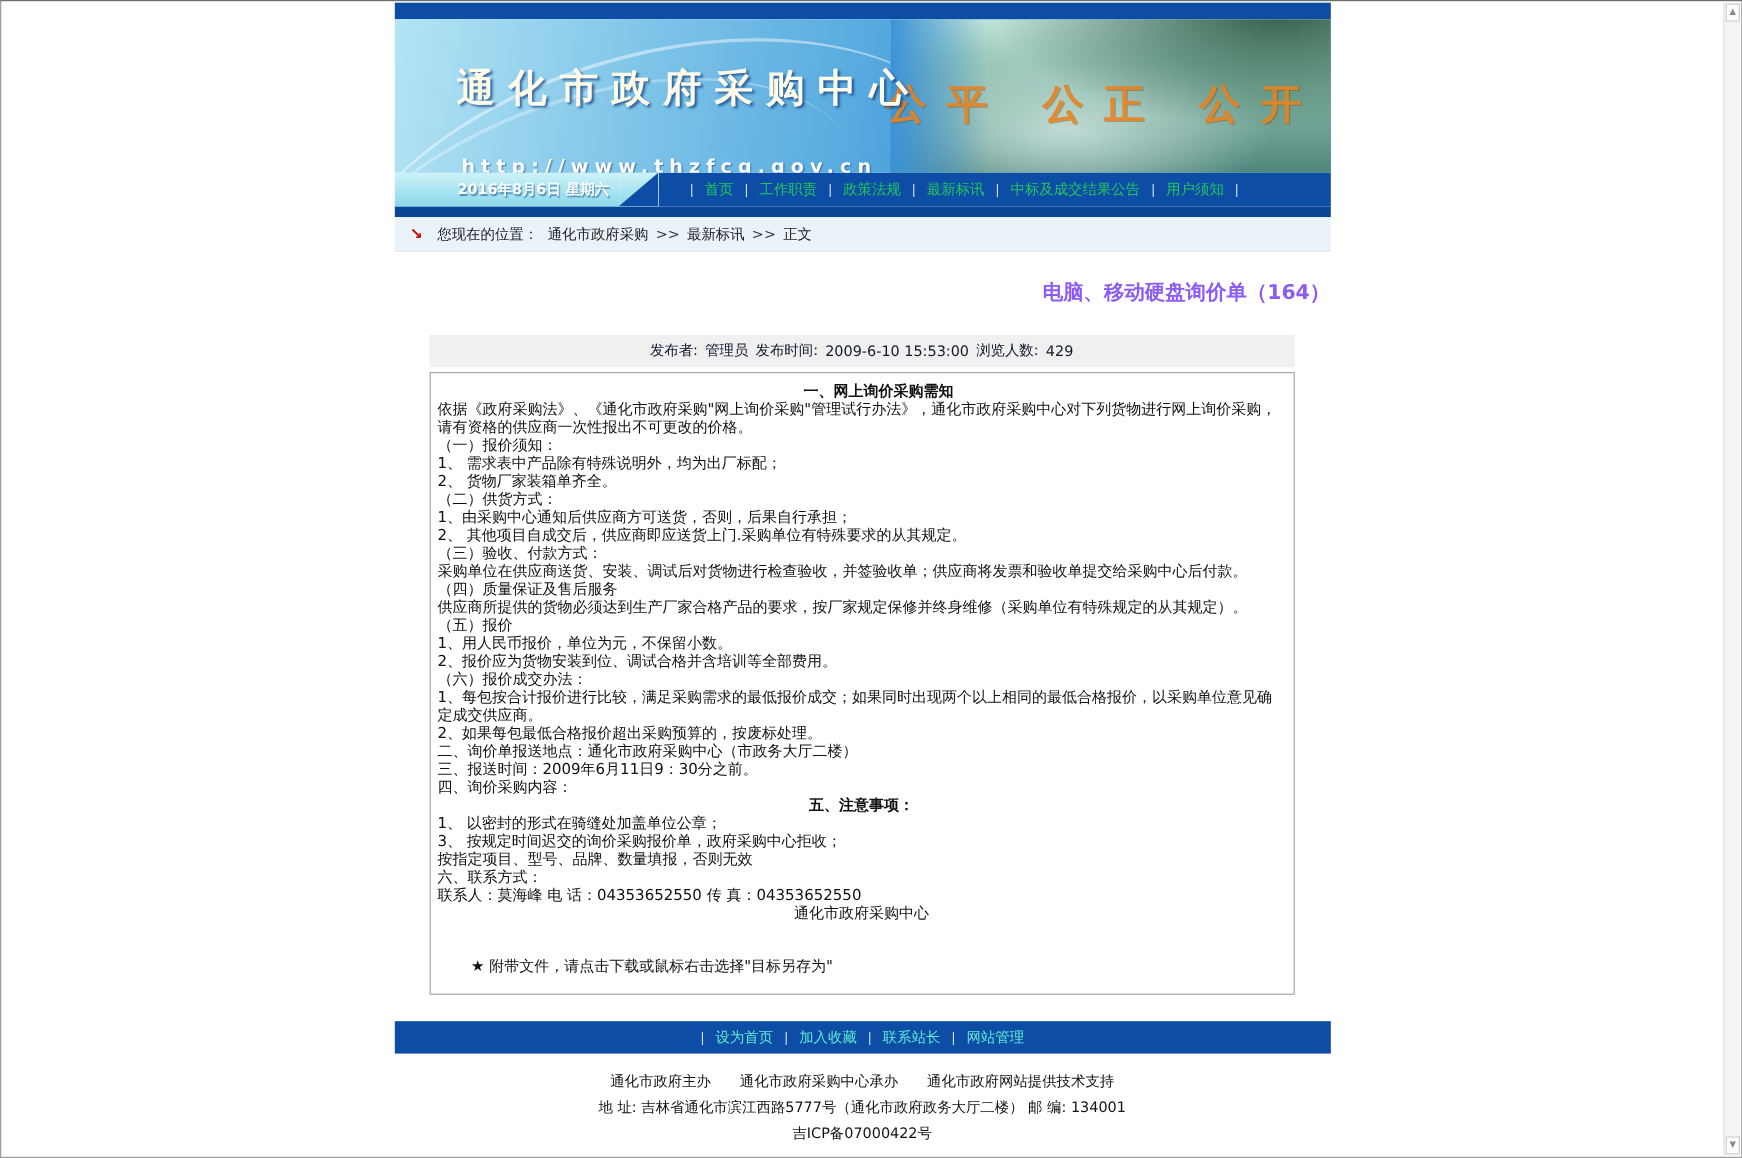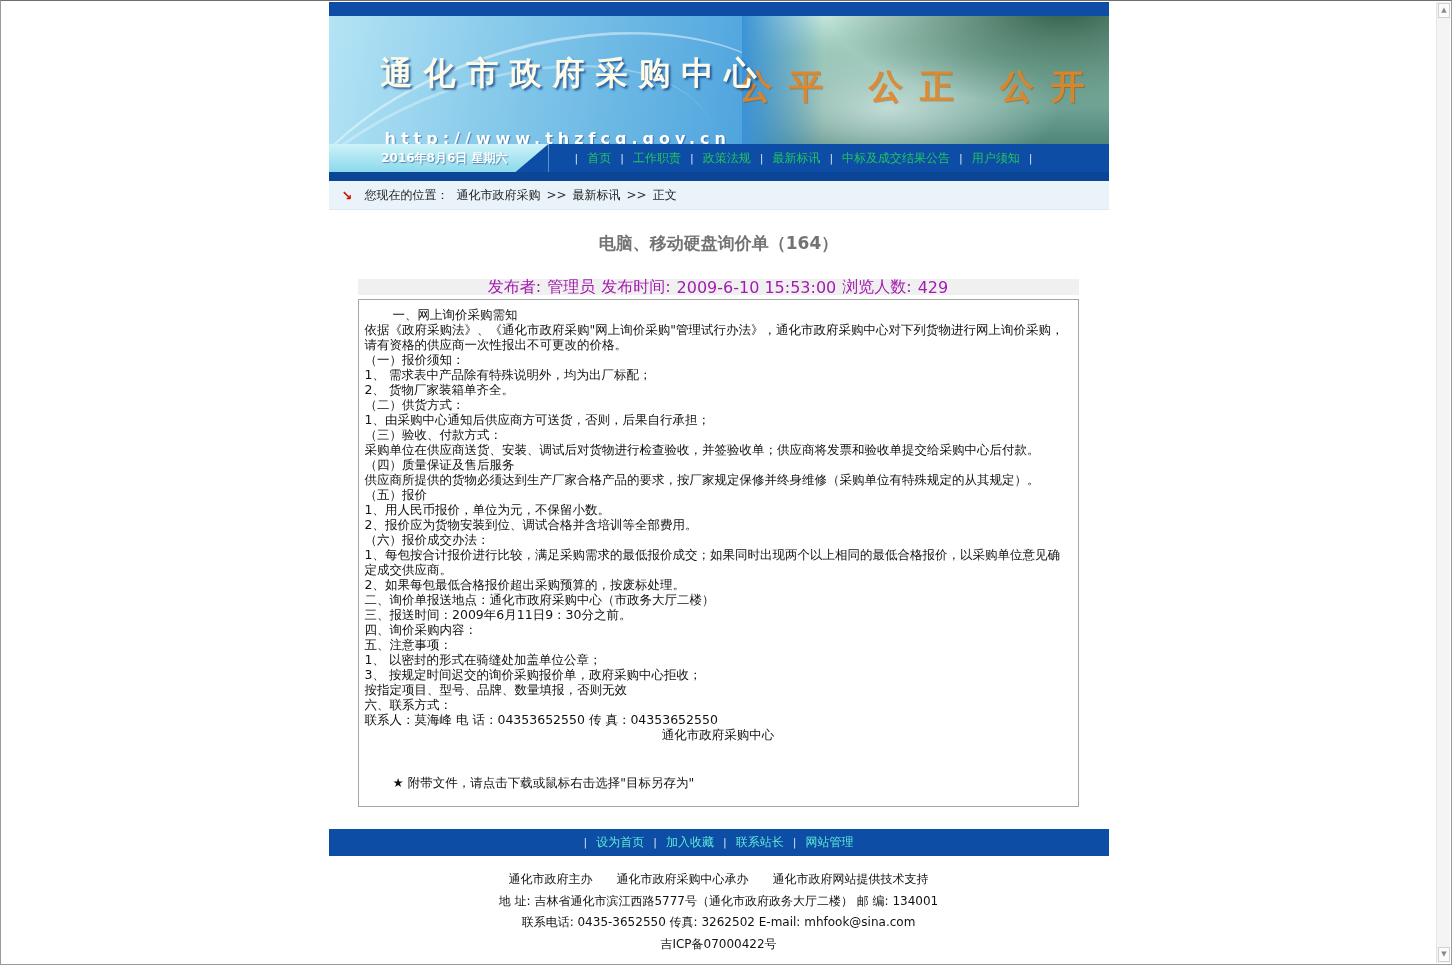--- a/index.html
+++ b/index.html
@@ -51,28 +51,28 @@
   .main-nav .nav-link { color:#22c55e; font-size:12px; text-decoration:none; cursor:pointer; }
   .strip { height:9px; background:#0a4596; }
   
   .breadcrumb { height:29px; background:#e9f3f9; border-bottom:1px solid #dcebf4;
     display:flex; align-items:center; font-size:12px; color:#222; }
   .bc-arrow { color:#cc1100; font-weight:bold; font-size:13px; margin:0 12px 0 13px; }
   .bc-prefix { margin-right:8px; }
   .breadcrumb a.bc-link { color:#222; text-decoration:none; cursor:pointer; }
   .bsep { margin:0 6px; color:#333; }
   
-  .article-title { margin-top:22px; text-align:center; color:#737373; font-size:17px; font-weight:bold; }
+  .article-title { margin-top:22px; text-align:right; color:#8b5cf6; font-size:17px; font-weight:bold; }
   .article-wrap { margin:24px 30px 0 29px; }
-  .meta-bar { height:16px; background:#f0f0f0; display:flex; align-items:center; justify-content:center;
-    gap:6px; font-size:16px; color:#a21caf; margin-bottom:4px; }
+  .meta-bar { height:27px; background:#f0f0f0; display:flex; align-items:center; justify-content:center;
+    gap:6px; font-size:12px; color:#0f172a; margin-bottom:4px; }
   .content-box { position:relative; border:1px solid #a6a6a6; background:#fff;
     min-height:508px; padding:7px 6px 60px 6px; }
   .bline { font-size:12.5px; line-height:15px; color:#111; }
-  .bline.bold { font-weight:normal; }
+  .bline.bold { font-weight:bold;text-align:center; }
   .bline.indent { padding-left:28px; }
   .bline.center { text-align:center; }
   .attachment-note { position:absolute; left:34px; bottom:14px; font-size:12.5px; color:#111; }
   
   .footer-bar { margin-top:22px; height:27px; background:#0d4da6; display:flex; align-items:center;
     justify-content:center; gap:9px; }
   .footer-bar .fsep { color:#cfe0f5; font-size:11px; }
   .footer-bar .flink { color:#5eead4; font-size:12px; text-decoration:none; cursor:pointer; }
   .footer-text { margin-top:13px; text-align:center; font-size:12px; color:#111; line-height:21.5px; }
 </style>
@@ -138,20 +138,21 @@
 
         <div class="content-box">
           <div>
               <div class="bline bold indent">一、网上询价采购需知</div>
               <div class="bline">依据《政府采购法》、《通化市政府采购"网上询价采购"管理试行办法》，通化市政府采购中心对下列货物进行网上询价采购，请有资格的供应商一次性报出不可更改的价格。</div>
               <div class="bline">（一）报价须知：</div>
               <div class="bline">1、 需求表中产品除有特殊说明外，均为出厂标配；</div>
               <div class="bline">2、 货物厂家装箱单齐全。</div>
               <div class="bline">（二）供货方式：</div>
               <div class="bline">1、由采购中心通知后供应商方可送货，否则，后果自行承担；</div>
+              <div class="bline">2、 其他项目自成交后，供应商即应送货上门.采购单位有特殊要求的从其规定。</div>
               <div class="bline">（三）验收、付款方式：</div>
               <div class="bline">采购单位在供应商送货、安装、调试后对货物进行检查验收，并签验收单；供应商将发票和验收单提交给采购中心后付款。</div>
               <div class="bline">（四）质量保证及售后服务</div>
               <div class="bline">供应商所提供的货物必须达到生产厂家合格产品的要求，按厂家规定保修并终身维修（采购单位有特殊规定的从其规定）。</div>
               <div class="bline">（五）报价</div>
               <div class="bline">1、用人民币报价，单位为元，不保留小数。</div>
               <div class="bline">2、报价应为货物安装到位、调试合格并含培训等全部费用。</div>
               <div class="bline">（六）报价成交办法：</div>
               <div class="bline">1、每包按合计报价进行比较，满足采购需求的最低报价成交；如果同时出现两个以上相同的最低合格报价，以采购单位意见确定成交供应商。</div>
               <div class="bline">2、如果每包最低合格报价超出采购预算的，按废标处理。</div>
@@ -177,21 +178,20 @@
           <a class="flink">加入收藏</a>
           <span class="fsep">|</span>
           <a class="flink">联系站长</a>
           <span class="fsep">|</span>
           <a class="flink">网站管理</a>
         </div>
 
       <div class="footer-text">
           <div class="fline">通化市政府主办　　通化市政府采购中心承办　　通化市政府网站提供技术支持</div>
           <div class="fline">地 址: 吉林省通化市滨江西路5777号（通化市政府政务大厅二楼） 邮 编: 134001</div>
-          <div class="fline">联系电话: 0435-3652550 传真: 3262502 E-mail: mhfook@sina.com</div>
           <div class="fline">吉ICP备07000422号</div>
         </div>
 
     </div>
   </div>
 
   <div class="scrollbar">
     <div class="scroll-btn up">▲</div>
     <div class="scroll-btn down">▼</div>
   </div>

